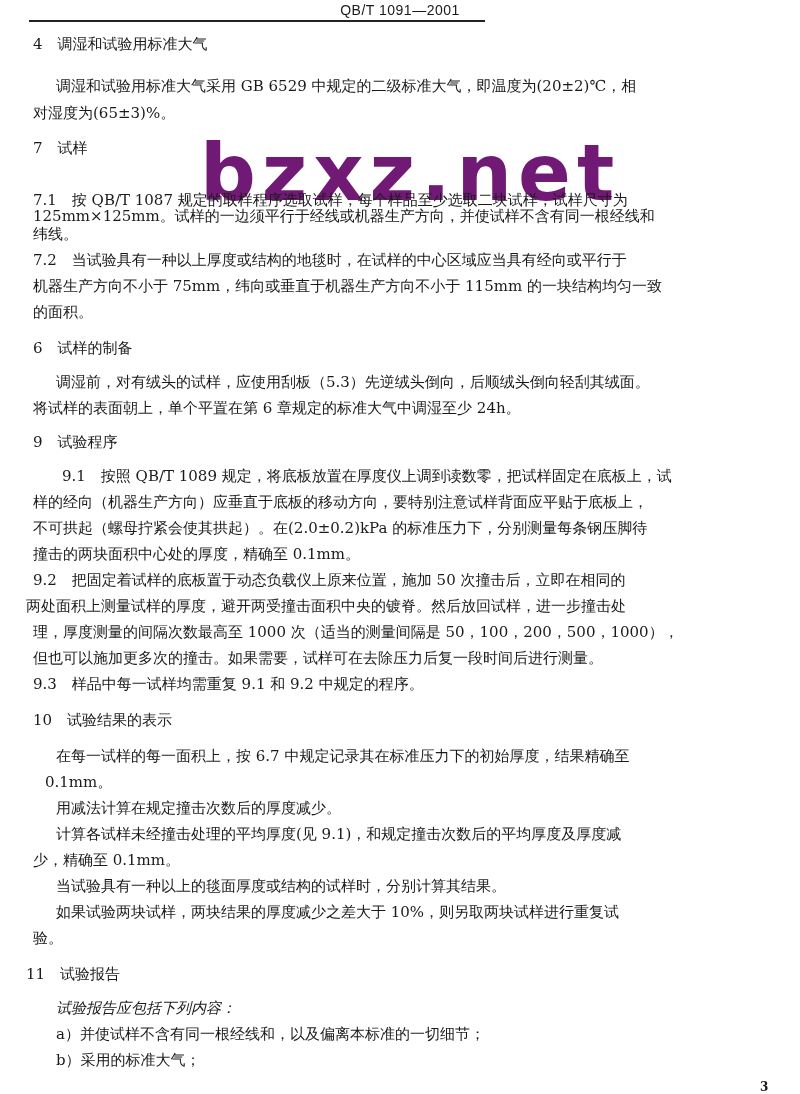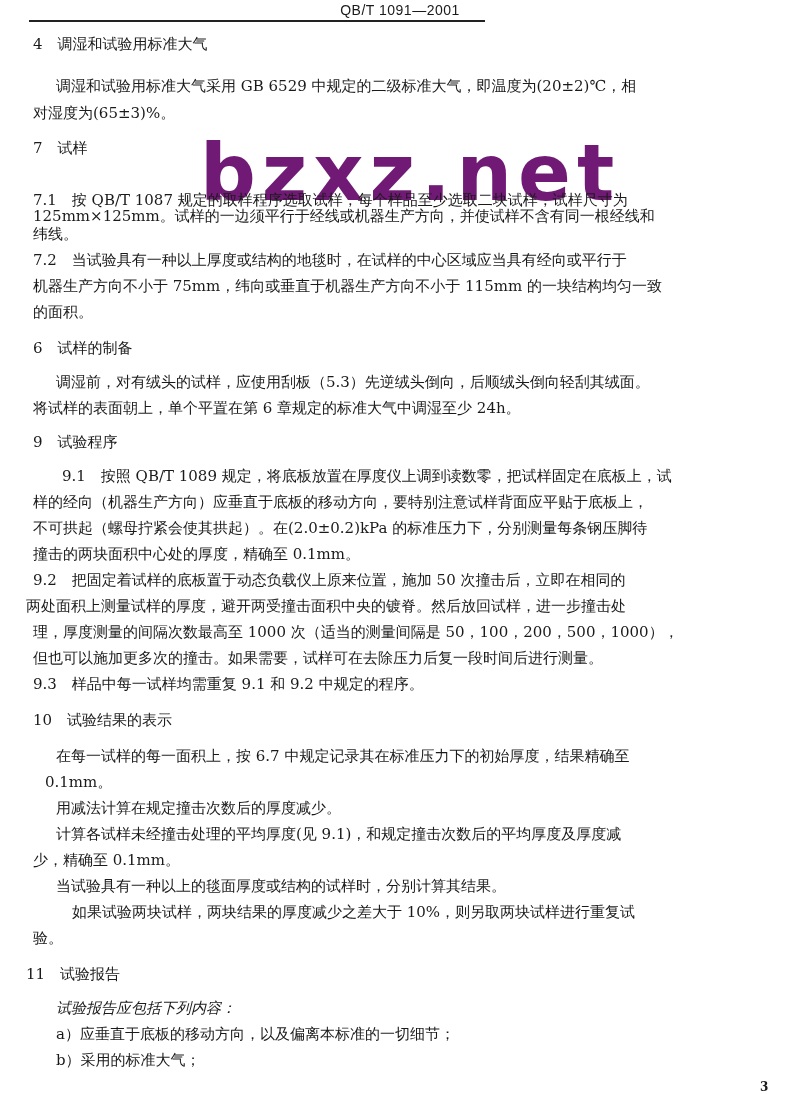--- a/index.html
+++ b/index.html
@@ -62,22 +62,22 @@
   <div class="line" style="left:33px;top:648px;">但也可以施加更多次的撞击。如果需要，试样可在去除压力后复一段时间后进行测量。</div>
   <div class="line" style="left:33px;top:674px;">9.3　样品中每一试样均需重复 9.1 和 9.2 中规定的程序。</div>
 
   <div class="line h" style="left:33px;top:710px;">10　试验结果的表示</div>
   <div class="line" style="left:56px;top:746px;">在每一试样的每一面积上，按 6.7 中规定记录其在标准压力下的初始厚度，结果精确至</div>
   <div class="line" style="left:25px;top:772px;margin-left:20px;">0.1mm。</div>
   <div class="line" style="left:56px;top:798px;">用减法计算在规定撞击次数后的厚度减少。</div>
   <div class="line" style="left:56px;top:824px;">计算各试样未经撞击处理的平均厚度(见 9.1)，和规定撞击次数后的平均厚度及厚度减</div>
   <div class="line" style="left:33px;top:850px;">少，精确至 0.1mm。</div>
   <div class="line" style="left:56px;top:876px;">当试验具有一种以上的毯面厚度或结构的试样时，分别计算其结果。</div>
-  <div class="line" style="left:72px;top:902px;">如果试验两块试样，两块结果的厚度减少之差大于 10%，则另取两块试样进行重复试</div>
+  <div class="line" style="left:56px;top:902px;">如果试验两块试样，两块结果的厚度减少之差大于 10%，则另取两块试样进行重复试</div>
   <div class="line" style="left:33px;top:928px;">验。</div>
 
   <div class="line h" style="left:26px;top:964px;">11　试验报告</div>
   <div class="line" style="left:56px;top:998px;font-style:italic;">试验报告应包括下列内容：</div>
-  <div class="line" style="left:56px;top:1024px;">a）应垂直于底板的移动方向，以及偏离本标准的一切细节；</div>
+  <div class="line" style="left:56px;top:1024px;">a）并使试样不含有同一根经线和，以及偏离本标准的一切细节；</div>
   <div class="line" style="left:56px;top:1050px;">b）采用的标准大气；</div>
 
   <div class="pagenum">3</div>
 </div>
 
 </body></html>

